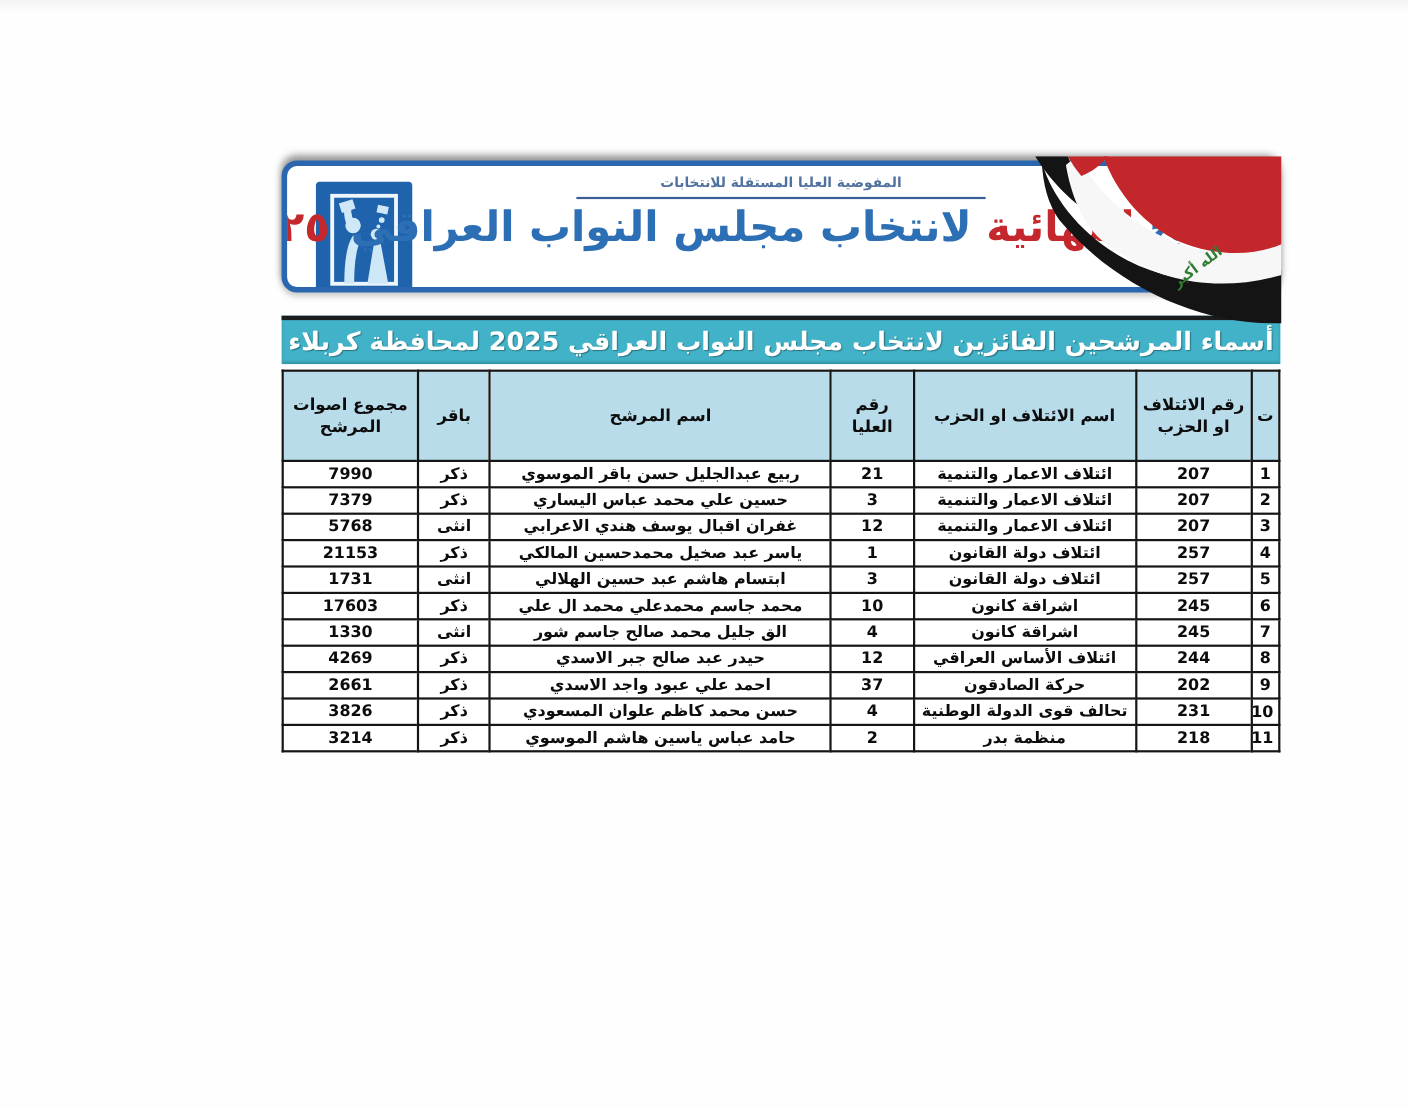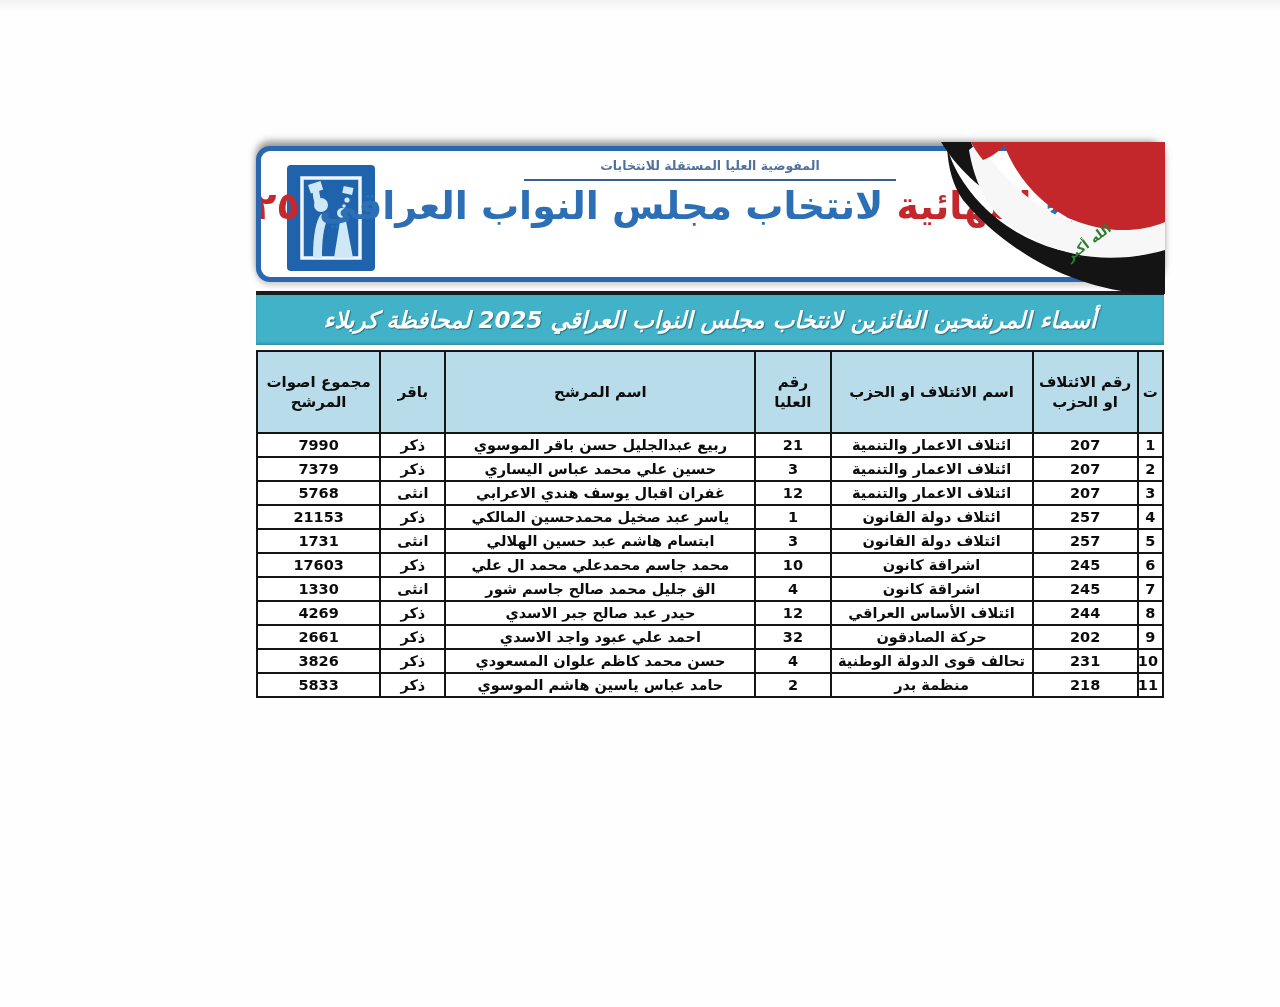--- a/index.html
+++ b/index.html
@@ -8,45 +8,44 @@
   .page { position:relative; width:1280px; height:1007px; background:#fefefe; }
   .page::before { 
     content:""; position:absolute; left:0; top:0; width:1280px; height:12px;
     background:linear-gradient(180deg, #ececec, rgba(255,255,255,0)); opacity:.6;
   }
 
   .content { position:absolute; left:256px; top:146px; width:908px; }
 
   
   .banner {
-    position:relative; width:908px; height:136px; background:#ffffff;
+    position:relative; width:908px; height:120px; background:#ffffff;
     border:5px solid #2a67ae; border-radius:14px;
     box-shadow:0 -5px 7px rgba(70,70,70,.55), 0 4px 5px rgba(140,140,140,.35);
   }
   .banner-inner { position:absolute; inset:0; border-radius:9px; overflow:hidden; }
 
   .ihec-logo { position:absolute; left:26px; top:14px; width:88px; height:106px; }
 
   .banner-center { position:absolute; left:0; top:6px; width:100%; text-align:center; direction:rtl; }
   .org-line { font-size:12.5px; color:#51719f; font-weight:bold; line-height:1.5; }
   .org-underline { width:372px; height:2px; background:#3a5f96; margin:3px auto 3px auto; }
   .main-title { margin-top:1px; font-size:38px; font-weight:bold; direction:rtl; white-space:nowrap;
                 color:#2d6fb4; letter-spacing:0px; }
   .main-title .t-red { color:#c5282c; }
   .main-title .t-blue { color:#2d6fb4; }
   .main-title .t-year { color:#c5282c; letter-spacing:7px; margin-right:6px; }
 
   .flag { position:absolute; top:-9px; right:-6px; width:224px; height:152px; z-index:3; }
 
   
   .title-bar {
-    margin-top:9px; height:54px; background:#41b2c7; border-top:4px solid #1b1c1e;
+    margin-top:21px; height:44px; background:#41b2c7; border-top:4px solid #1b1c1e;
     display:flex; align-items:center; justify-content:center;
     box-shadow:inset 0 -2px 3px rgba(0,0,0,.18);
-    font-style:italic;
   }
   .title-bar-text { color:#ffffff; font-size:23px; font-weight:bold; direction:rtl;
                     text-shadow:1px 1px 1px rgba(0,0,0,.35); white-space:nowrap; }
 
   
   table.results { width:100%; border-collapse:collapse; margin-top:5px; direction:rtl;
                   table-layout:fixed; }
   table.results th, table.results td {
     border:2px solid #151515; text-align:center; vertical-align:middle;
     color:#0c0c0c; font-weight:bold; overflow:hidden;
@@ -201,40 +200,40 @@
             <td>ائتلاف الأساس العراقي</td>
             <td>12</td>
             <td>حيدر عبد صالح جبر الاسدي</td>
             <td>ذكر</td>
             <td>4269</td>
           </tr>
           <tr>
             <td>9</td>
             <td>202</td>
             <td>حركة الصادقون</td>
-            <td>32</td>
+            <td>37</td>
             <td>احمد علي عبود واجد الاسدي</td>
             <td>ذكر</td>
             <td>2661</td>
           </tr>
           <tr>
             <td>10</td>
             <td>231</td>
             <td>تحالف قوى الدولة الوطنية</td>
             <td>4</td>
             <td>حسن محمد كاظم علوان المسعودي</td>
             <td>ذكر</td>
             <td>3826</td>
           </tr>
           <tr>
             <td>11</td>
             <td>218</td>
             <td>منظمة بدر</td>
             <td>2</td>
             <td>حامد عباس ياسين هاشم الموسوي</td>
             <td>ذكر</td>
-            <td>5833</td>
+            <td>3214</td>
           </tr>
         </tbody>
     </table>
 
   </div>
 </div>
 
 </body></html>

